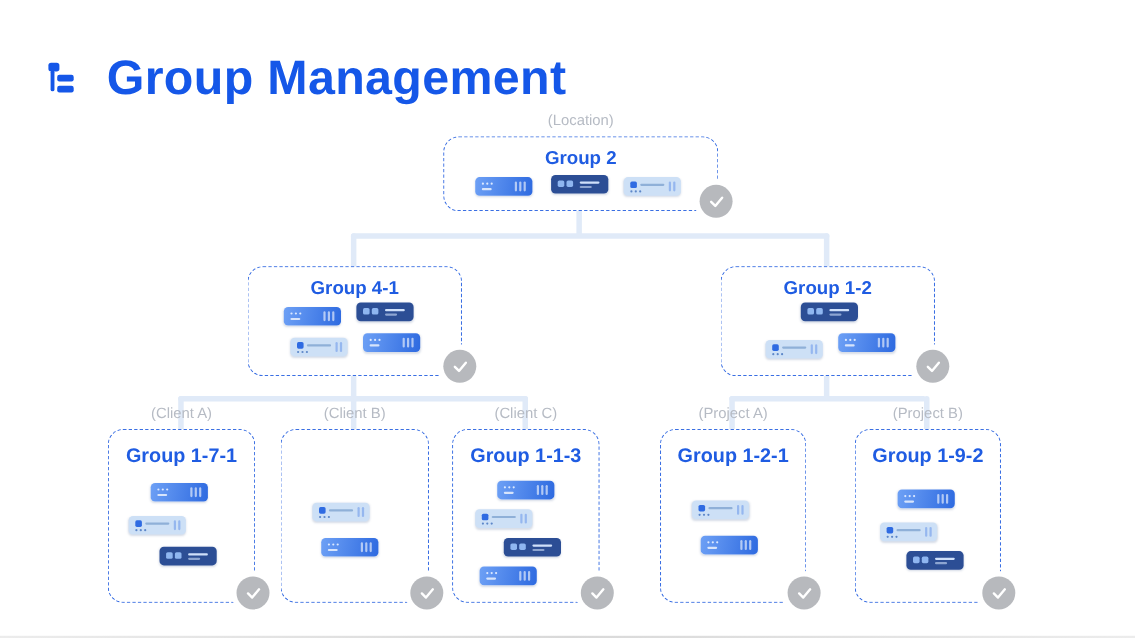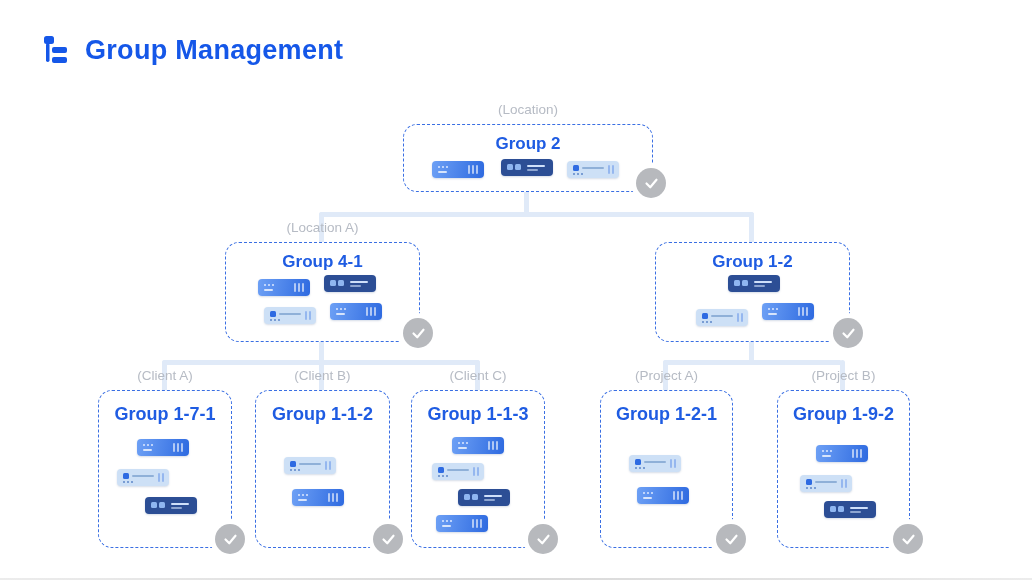--- a/index.html
+++ b/index.html
@@ -6,21 +6,21 @@
   body{
     width:1032px;height:580px;position:relative;overflow:hidden;
     background:#ffffff;
     font-family:"Liberation Sans", sans-serif;
   }
   .canvas{position:absolute;inset:0;}
 
   
   .hdr{position:absolute;left:40px;top:34px;display:flex;align-items:center;gap:13px;}
   .hdr .logo{width:32px;height:32px;flex:0 0 auto;}
-  .hdr h1{margin:0;font-size:27px;font-weight:800;color:#1557e8;letter-spacing:.3px;}
+  .hdr h1{margin:12px;font-size:44px;font-weight:800;color:#1557e8;letter-spacing:.3px;}
 
   
   .cx{position:absolute;background:#e0eaf8;border-radius:3px;}
 
   
   .group{position:absolute;border:1.6px dashed #3a6fe3;border-radius:14px;background:#ffffff;}
   .group .gtitle{position:absolute;top:9px;left:0;right:0;text-align:center;
     color:#1f5ce2;font-size:17px;font-weight:600;}
   .group.lvl3 .gtitle{top:13px;font-size:18px;}
   .tag{position:absolute;top:-23px;left:0;right:0;text-align:center;
@@ -116,21 +116,20 @@
         </div>
       </div>
     <div class="check">
       <svg viewBox="0 0 24 24">
           <path d="M4 12l6 6 10-12" stroke="#fff" stroke-width="3.5" fill="none" stroke-linecap="round" stroke-linejoin="round"></path>
         </svg>
     </div>
   </div>
 
   <div class="group" style="left:225px;top:242px;width:193px;height:98px">
-    <div class="tag">(Location A)</div>
     <div class="gtitle">Group 4-1</div>
     <div class="devices">
         <div class="device medium" style="left: 32px; top: 36px;">
           <i class="dot" style="left:6px;top:5px"></i>
           <i class="dot" style="left:10px;top:5px"></i>
           <i class="dot" style="left:14px;top:5px"></i>
           <i class="dash" style="left:6px;top:10px;width:9px"></i>
           <i class="vbar" style="left:36px"></i>
           <i class="vbar" style="left:40px"></i>
           <i class="vbar" style="left:44px"></i>
@@ -233,21 +232,20 @@
       </div>
     <div class="check">
       <svg viewBox="0 0 24 24">
           <path d="M4 12l6 6 10-12" stroke="#fff" stroke-width="3.5" fill="none" stroke-linecap="round" stroke-linejoin="round"></path>
         </svg>
     </div>
   </div>
 
   <div class="group lvl3" style="left:255px;top:390px;width:133px;height:156px">
     <div class="tag">(Client B)</div>
-    <div class="gtitle">Group 1-1-2</div>
     <div class="devices">
         <div class="device light" style="left: 28px; top: 66px;">
           <i class="sq" style="left:6px;top:4px"></i>
           <i class="ln" style="left:15px;top:6px;width:22px"></i>
           <i class="dot" style="left:6px;top:12px"></i>
           <i class="dot" style="left:10px;top:12px"></i>
           <i class="dot" style="left:14px;top:12px"></i>
           <i class="vbar" style="left:41px"></i>
           <i class="vbar" style="left:45px"></i>
         </div>

